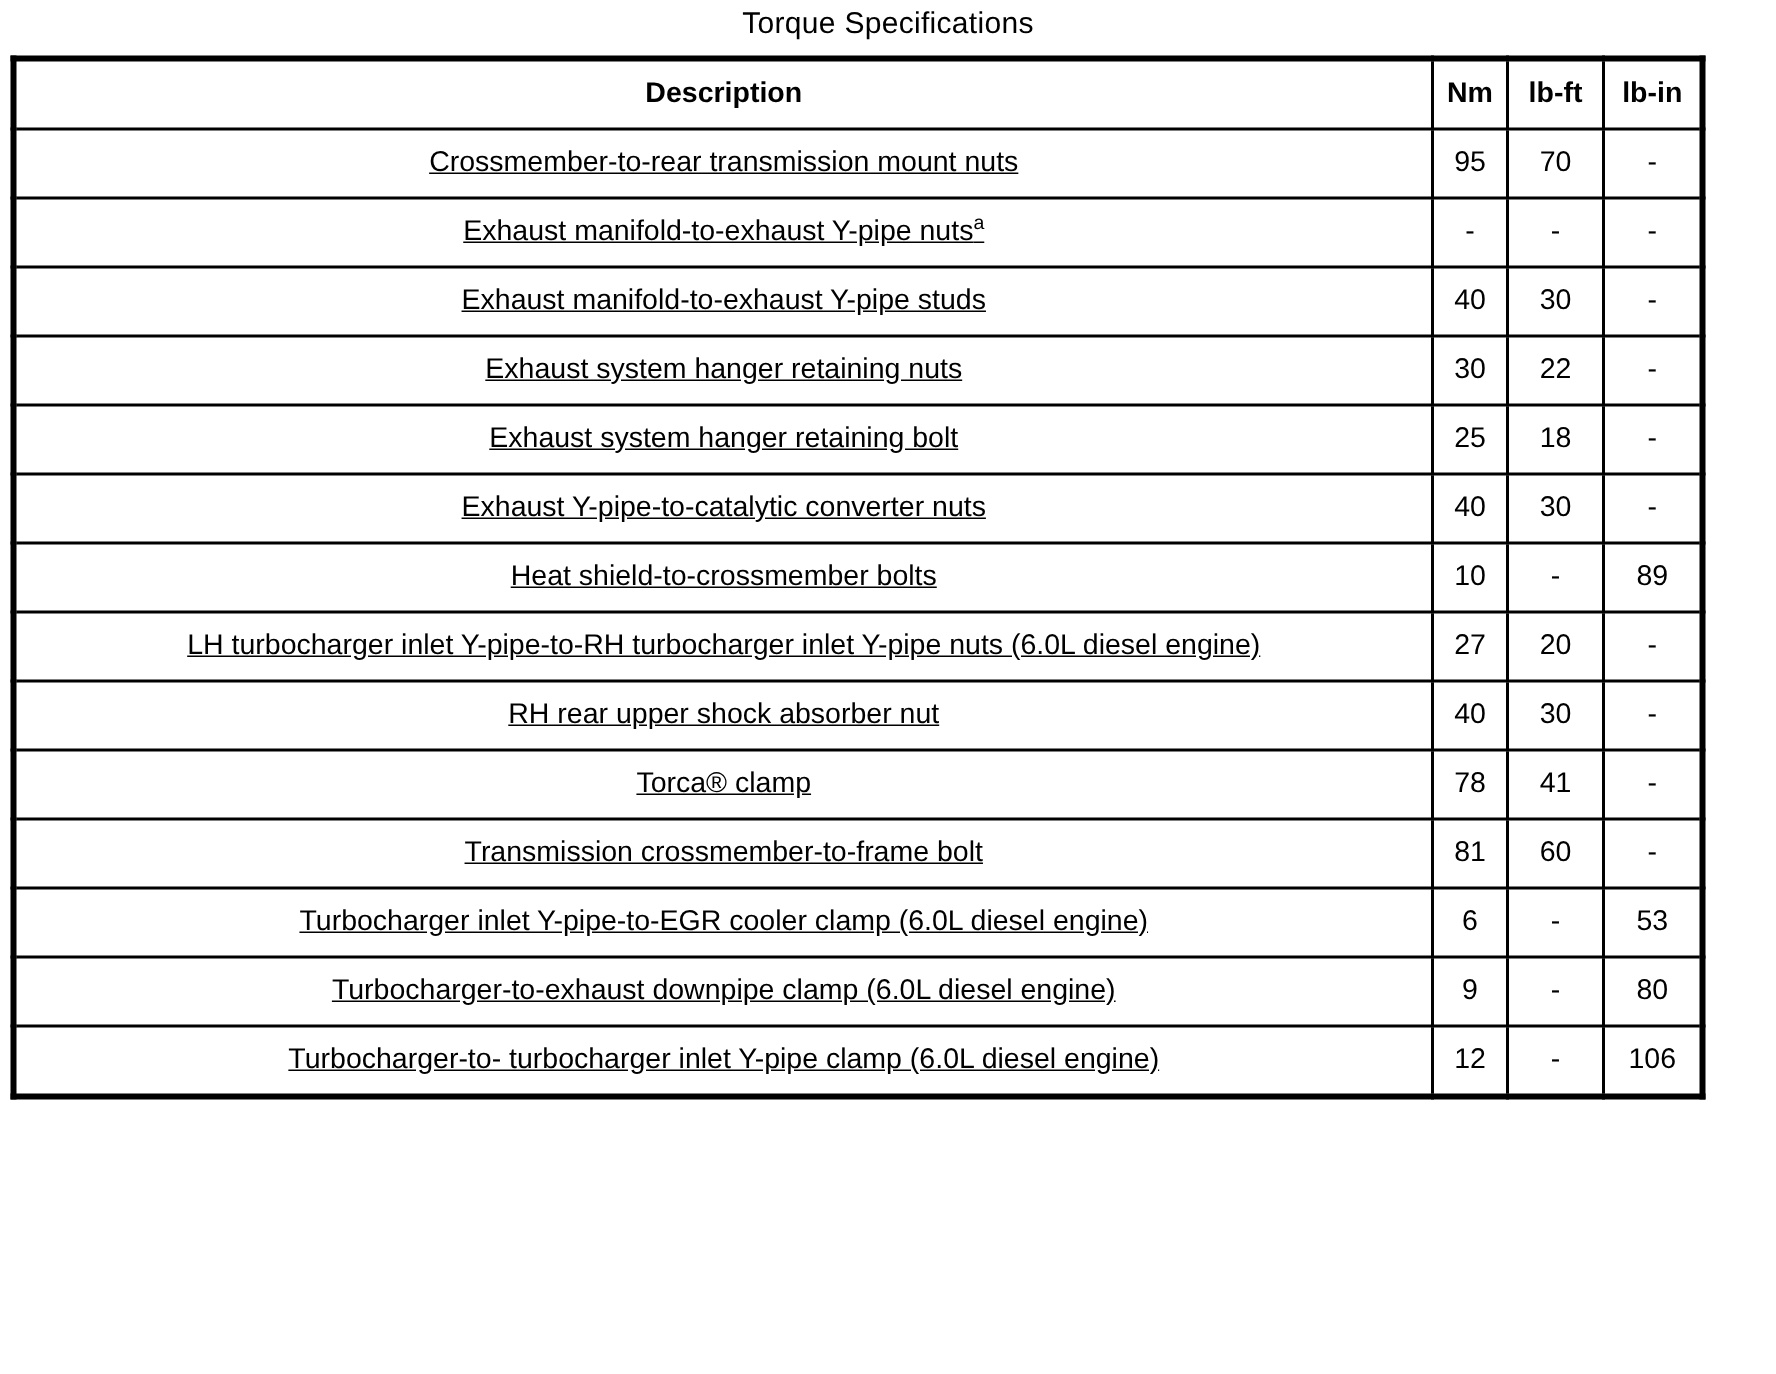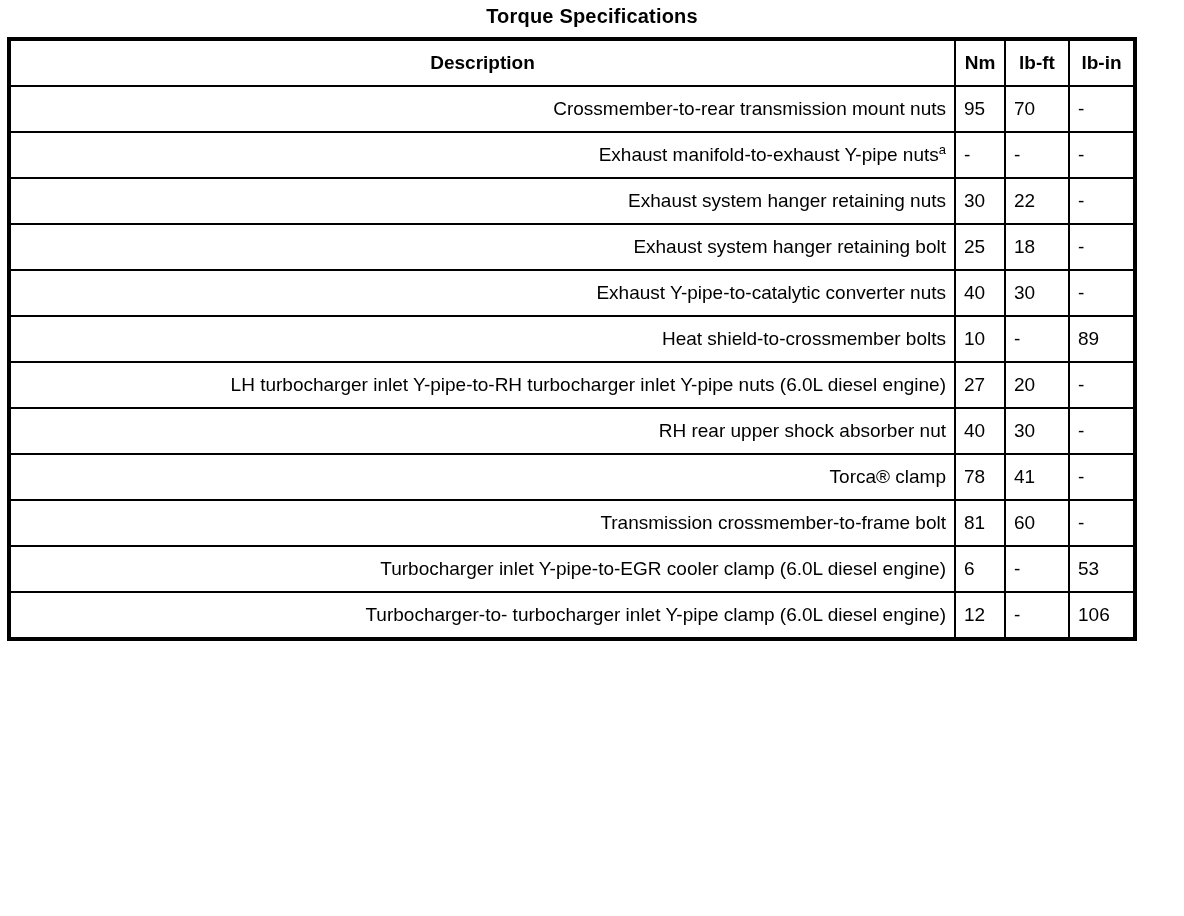--- a/index.html
+++ b/index.html
@@ -14,21 +14,21 @@
     height: 916px;
     box-sizing: border-box;
     overflow: hidden;
   }
   .title {
     margin: 0;
     padding-top: 5px;
     padding-bottom: 9px;
     text-align: center;
     font-size: 20px;
-    font-weight: 700;
+    font-weight: 400;
     letter-spacing: 0.2px;
   }
   table.spec-table {
     border-collapse: collapse;
     table-layout: fixed;
     margin-left: 7px;
     width: 972px;
     border: 4px solid #000000;
   }
   .spec-table th,
@@ -40,24 +40,25 @@
     padding: 0 8px;
     vertical-align: middle;
     white-space: nowrap;
     overflow: hidden;
   }
   .spec-table th {
     font-weight: bold;
     text-align: center;
   }
   .spec-table td.desc {
-    text-align: right;
+    text-align: center;
+    text-decoration: underline;
   }
   .spec-table td.num {
-    text-align: left;
+    text-align: center;
   }
   col.c-desc { width: 946px; }
   col.c-nm   { width: 50px; }
   col.c-lbft { width: 64px; }
   col.c-lbin { width: 66px; }
   sup.fnote {
     font-size: 13px;
     line-height: 0;
     vertical-align: super;
   }
@@ -87,20 +88,26 @@
         <tr>
           <td class="desc">Crossmember-to-rear transmission mount nuts</td>
           <td class="num">95</td>
           <td class="num">70</td>
           <td class="num">-</td>
         </tr>
         <tr>
           <td class="desc">Exhaust manifold-to-exhaust Y-pipe nuts<sup class="fnote">a</sup></td>
           <td class="num">-</td>
           <td class="num">-</td>
+          <td class="num">-</td>
+        </tr>
+        <tr>
+          <td class="desc">Exhaust manifold-to-exhaust Y-pipe studs</td>
+          <td class="num">40</td>
+          <td class="num">30</td>
           <td class="num">-</td>
         </tr>
         <tr>
           <td class="desc">Exhaust system hanger retaining nuts</td>
           <td class="num">30</td>
           <td class="num">22</td>
           <td class="num">-</td>
         </tr>
         <tr>
           <td class="desc">Exhaust system hanger retaining bolt</td>
@@ -144,20 +151,26 @@
           <td class="num">60</td>
           <td class="num">-</td>
         </tr>
         <tr>
           <td class="desc">Turbocharger inlet Y-pipe-to-EGR cooler clamp (6.0L diesel engine)</td>
           <td class="num">6</td>
           <td class="num">-</td>
           <td class="num">53</td>
         </tr>
         <tr>
+          <td class="desc">Turbocharger-to-exhaust downpipe clamp (6.0L diesel engine)</td>
+          <td class="num">9</td>
+          <td class="num">-</td>
+          <td class="num">80</td>
+        </tr>
+        <tr>
           <td class="desc">Turbocharger-to- turbocharger inlet Y-pipe clamp (6.0L diesel engine)</td>
           <td class="num">12</td>
           <td class="num">-</td>
           <td class="num">106</td>
         </tr>
       </tbody>
   </table>
 </div>
 
 </body></html>

